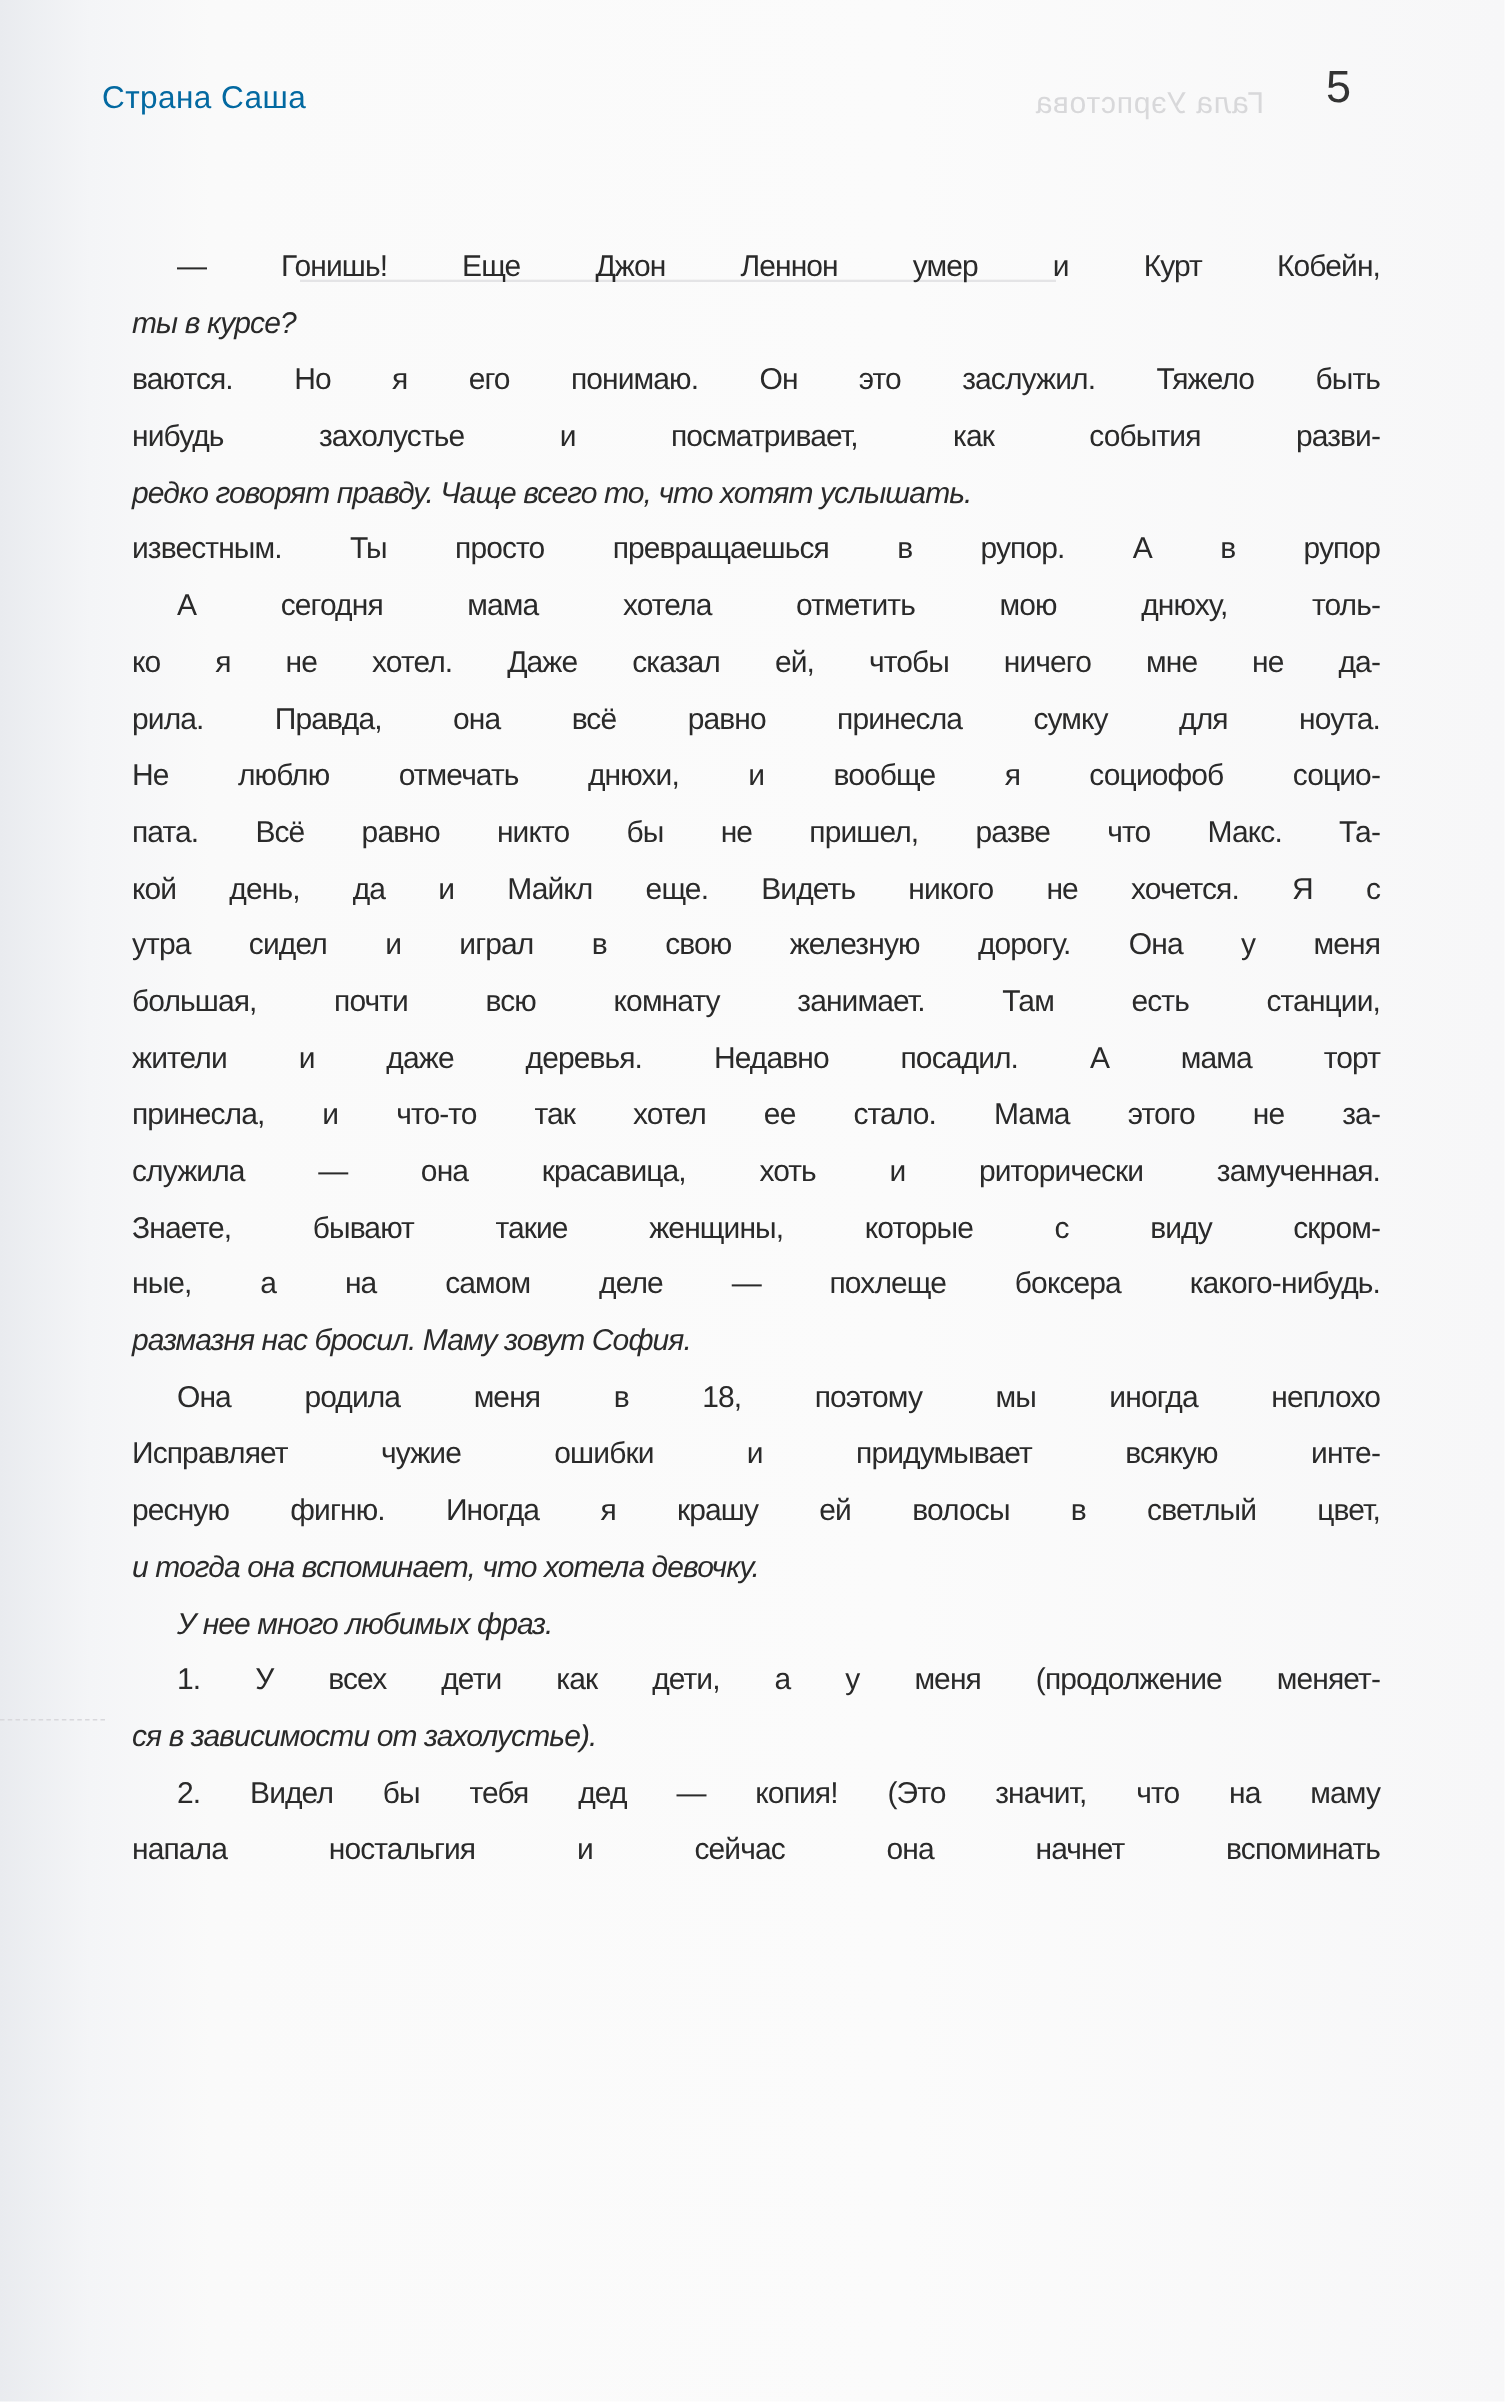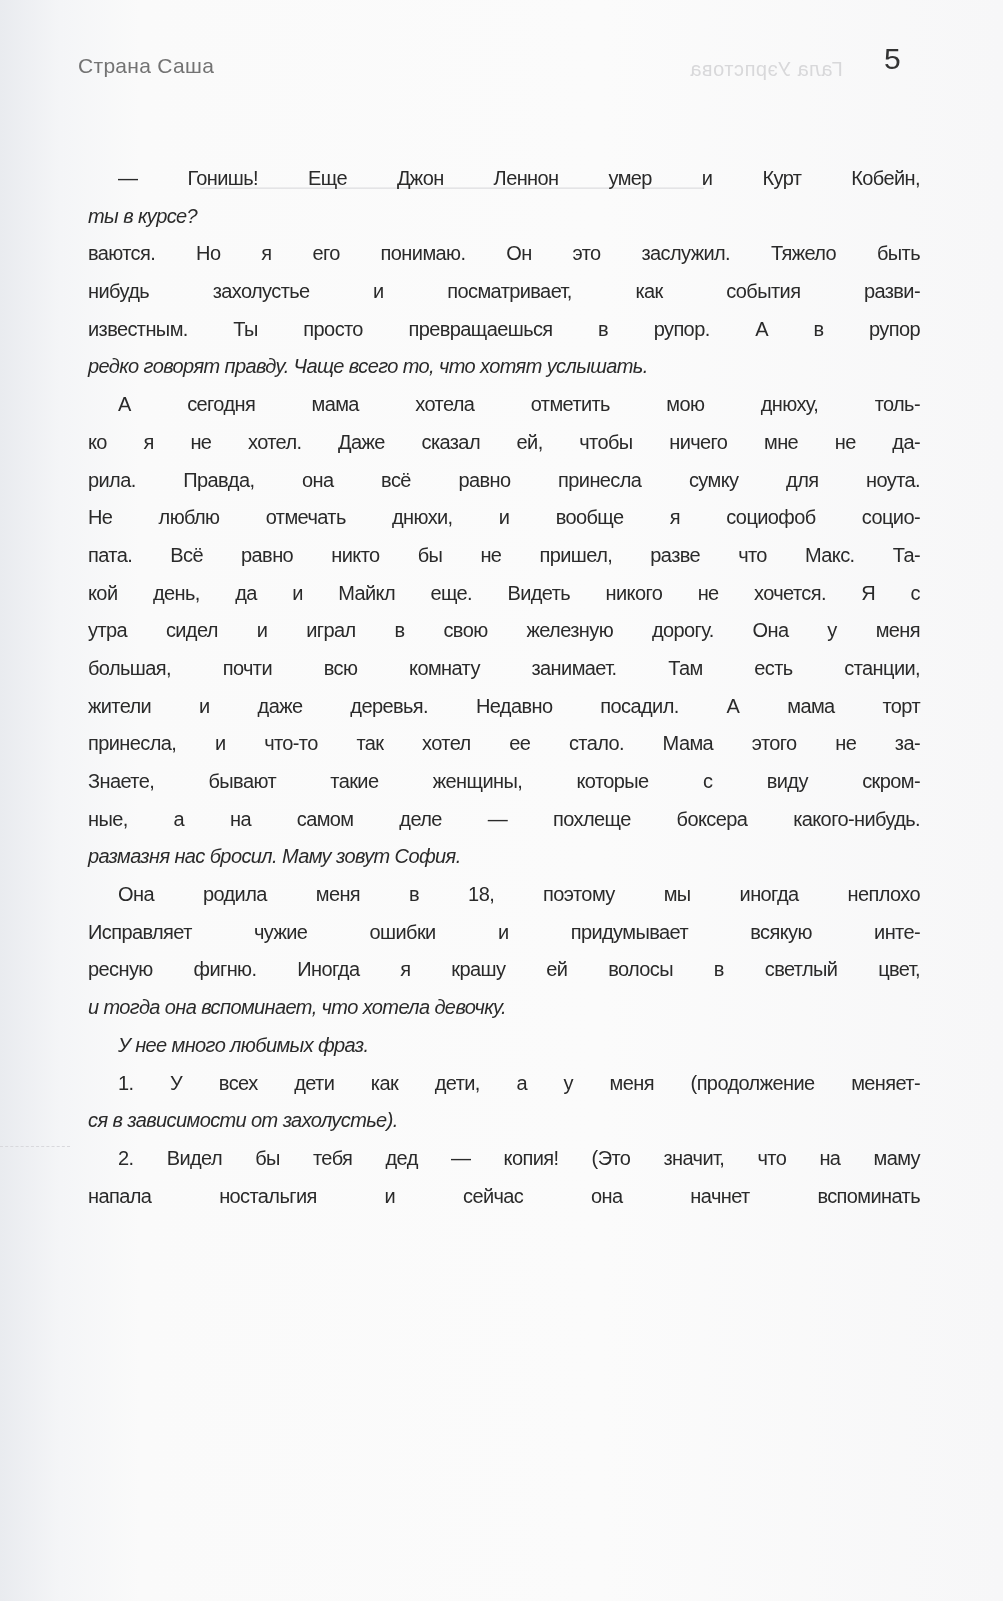--- a/index.html
+++ b/index.html
@@ -16,24 +16,24 @@
     color: #262626;
   }
   .page {
     position: absolute;
     left: 0; top: 0;
     width: 1003px;
     height: 1601px;
   }
   .running-header {
     position: absolute;
-    left: 78px;
+    left: 68px;
     top: 54px;
     font-size: 21px;
-    color: #737373;
+    color: #0369a1;
     letter-spacing: 0.3px;
   }
   .bleed-header {
     position: absolute;
     left: 690px;
     top: 58px;
     font-size: 20px;
     color: #d8d8da;
     transform: scaleX(-1);
     letter-spacing: 0.5px;
@@ -105,32 +105,33 @@
 
   <div class="running-header">Страна Саша</div>
   <div class="bleed-header">Гала Уэрпстова</div>
   <div class="page-number">5</div>
 
   <div class="body-text" id="body-text">
       <div class="line indent">— Гонишь! Еще Джон Леннон умер и Курт Кобейн,</div>
       <div class="line last">ты в курсе?</div>
       <div class="line">ваются. Но я его понимаю. Он это заслужил. Тяжело быть</div>
       <div class="line">нибудь захолустье и посматривает, как события разви-</div>
+      <div class="line last">редко говорят правду. Чаще всего то, что хотят услышать.</div>
       <div class="line">известным. Ты просто превращаешься в рупор. А в рупор</div>
-      <div class="line last">редко говорят правду. Чаще всего то, что хотят услышать.</div>
       <div class="line indent">А сегодня мама хотела отметить мою днюху, толь-</div>
       <div class="line">ко я не хотел. Даже сказал ей, чтобы ничего мне не да-</div>
       <div class="line">рила. Правда, она всё равно принесла сумку для ноута.</div>
       <div class="line">Не люблю отмечать днюхи, и вообще я социофоб социо-</div>
       <div class="line">пата. Всё равно никто бы не пришел, разве что Макс. Та-</div>
       <div class="line">кой день, да и Майкл еще. Видеть никого не хочется. Я с</div>
       <div class="line">утра сидел и играл в свою железную дорогу. Она у меня</div>
       <div class="line">большая, почти всю комнату занимает. Там есть станции,</div>
       <div class="line">жители и даже деревья. Недавно посадил. А мама торт</div>
       <div class="line">принесла, и что-то так хотел ее стало. Мама этого не за-</div>
+      <div class="line">служила — она красавица, хоть и риторически замученная.</div>
       <div class="line">Знаете, бывают такие женщины, которые с виду скром-</div>
       <div class="line">ные, а на самом деле — похлеще боксера какого-нибудь.</div>
       <div class="line last">размазня нас бросил. Маму зовут София.</div>
       <div class="line indent">Она родила меня в 18, поэтому мы иногда неплохо</div>
       <div class="line">Исправляет чужие ошибки и придумывает всякую инте-</div>
       <div class="line">ресную фигню. Иногда я крашу ей волосы в светлый цвет,</div>
       <div class="line last">и тогда она вспоминает, что хотела девочку.</div>
       <div class="line indent last">У нее много любимых фраз.</div>
       <div class="line indent">1. У всех дети как дети, а у меня (продолжение меняет-</div>
       <div class="line last">ся в зависимости от захолустье).</div>

